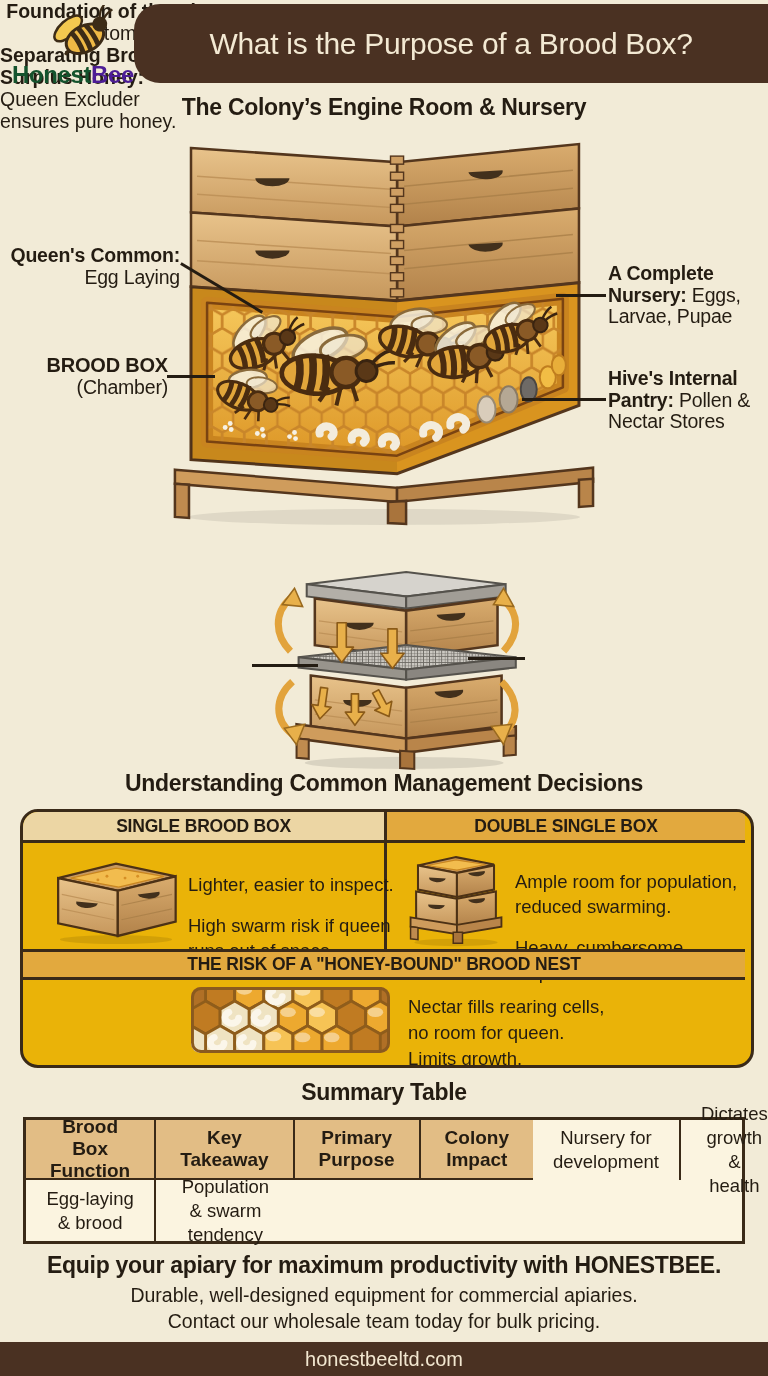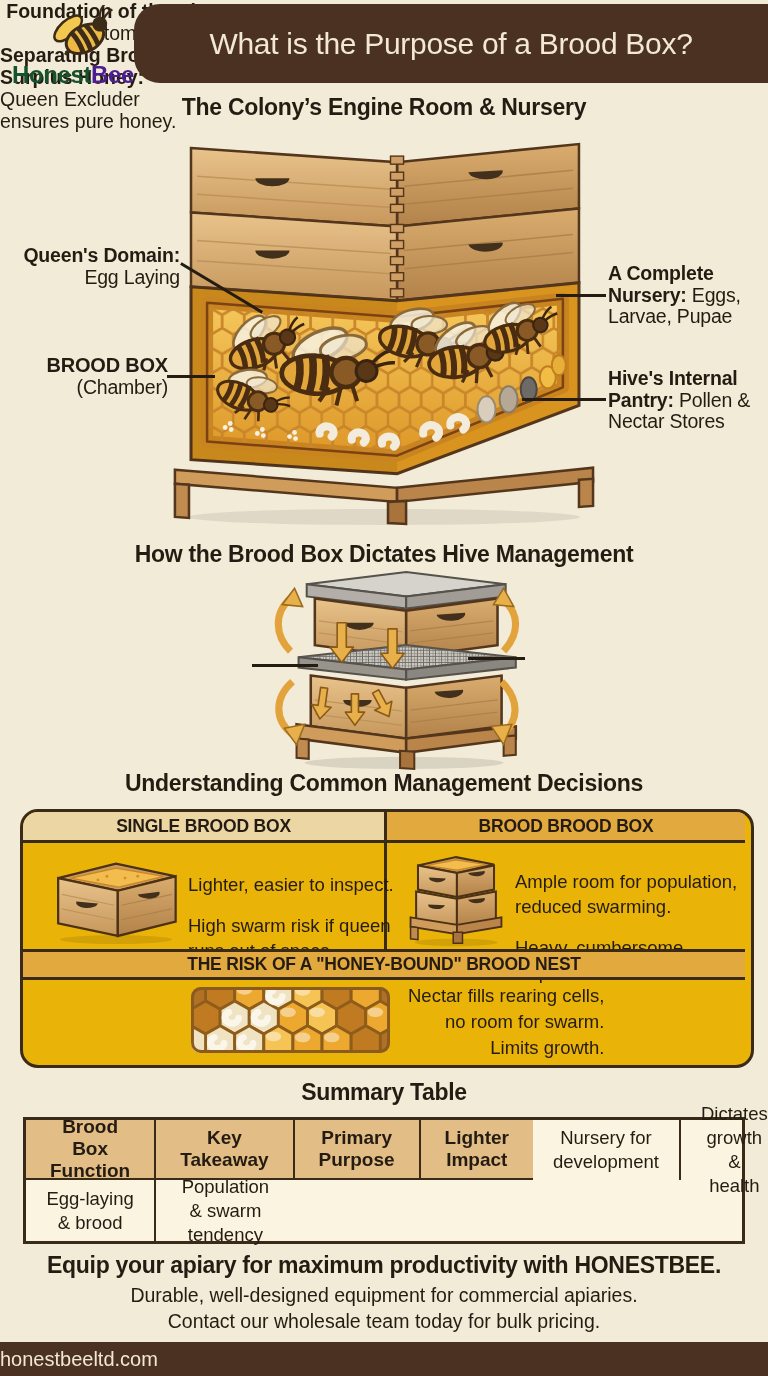--- a/index.html
+++ b/index.html
@@ -53,37 +53,37 @@
   #single-icon{position:absolute;left:18px;top:8px;width:150px;height:94px;}
   #single-text{position:absolute;left:165px;top:13px;width:214px;font-size:18.5px;line-height:25px;}
   #double-icon{position:absolute;left:382px;top:3px;width:102px;height:102px;}
   #double-text{position:absolute;left:492px;top:10px;width:232px;font-size:18.5px;line-height:25px;}
   .pt{margin:16px 0 6px 0;}
   #dec-risk-hdr{position:absolute;left:0;top:137px;width:722px;height:25px;background:#e2a93e;
     border-top:3px solid #3a2a18;border-bottom:3px solid #3a2a18;display:flex;align-items:center;
     justify-content:center;font-weight:700;font-size:17.5px;letter-spacing:-0.2px;}
   #dec-body2{position:absolute;left:0;top:168px;width:722px;height:79px;}
   #comb-closeup{position:absolute;left:165px;top:7px;width:205px;height:66px;}
-  #risk-text{position:absolute;left:385px;top:3px;font-size:18.5px;line-height:26px;text-align:right;}
+  #risk-text{position:absolute;left:385px;top:14px;font-size:18.5px;line-height:26px;}
   
   #sum-title{top:1079px;font-size:23px;}
   #summary{position:absolute;left:23px;top:1117px;width:722px;border:3px solid #3a2a18;background:#fbf4e0;
     display:grid;grid-template-columns:repeat(6,1fr);grid-template-rows:60px 61px;box-sizing:border-box;}
   .sum-h{background:#e2bd85;border-right:2.5px solid #3a2a18;border-bottom:2.5px solid #3a2a18;
     display:flex;align-items:center;justify-content:center;text-align:center;font-weight:700;
     font-size:19px;line-height:22px;padding:0 24px;}
   .sum-c{border-right:2.5px solid #3a2a18;display:flex;align-items:center;justify-content:center;
     text-align:center;font-size:18.5px;line-height:24px;padding:0 20px;}
   .sum-h.last,.sum-c.last{border-right:none;}
   
   #cta1{top:1252px;font-size:23px;}
   #cta2{position:absolute;left:0;top:1284px;width:768px;text-align:center;font-size:19.5px;}
   #cta3{position:absolute;left:0;top:1310px;width:768px;text-align:center;font-size:19.5px;}
   #footbar{position:absolute;left:0;top:1342px;width:768px;height:34px;background:#4a3122;
-    color:#f2e7d0;font-size:20px;display:flex;align-items:center;}
+    color:#f2e7d0;font-size:20px;display:flex;align-items:center;justify-content:center;}
 </style>
 </head>
 <body>
 
 <div id="canvas">
 
   <svg id="logo-bee" class="abs" viewBox="0 0 106 58">
     <g transform="translate(56,32) rotate(-28)">
       <ellipse cx="-10" cy="-15" rx="17" ry="8" fill="#f3c84f" stroke="#3c2b16" stroke-width="2.5" transform="rotate(-14 -10 -15)"></ellipse>
       <ellipse cx="0" cy="2" rx="20" ry="13" fill="#eeb845" stroke="#3c2b16" stroke-width="3"></ellipse>
@@ -204,39 +204,38 @@
     </g>
 
     <polygon points="8,336 229,354 229,368 8,350" fill="#cf9c5c" stroke="#54361d" stroke-width="2.5"></polygon>
     <polygon points="229,354 424,334 424,348 229,368" fill="#b9854a" stroke="#54361d" stroke-width="2.5"></polygon>
     <polygon points="8,350 22,351 22,384 8,383" fill="#c08b4f" stroke="#54361d" stroke-width="2.5"></polygon>
     <polygon points="220,368 238,367 238,390 220,389" fill="#a9743c" stroke="#54361d" stroke-width="2.5"></polygon>
     <polygon points="410,346 424,345 424,372 410,373" fill="#b9854a" stroke="#54361d" stroke-width="2.5"></polygon>
   </svg>
 
   <div id="co-queens" class="co">
-    <b class="blk">Queen's Domain:</b>
+    <b class="blk">Queen's Common:</b>
     <span class="blk">Egg Laying</span>
   </div>
   <div id="co-brood" class="co">
     <b class="blk">BROOD BOX</b>
     <span class="blk">(Chamber)</span>
   </div>
   <div id="co-nursery" class="co">
     <b>A Complete Nursery:</b><span> Eggs, Larvae, Pupae</span>
   </div>
   <div id="co-pantry" class="co">
     <b>Hive's Internal Pantry:</b><span> Pollen &amp; Nectar Stores</span>
   </div>
   <div id="line-queens" class="lead"></div>
   <div id="line-brood" class="lead"></div>
   <div id="line-nursery" class="lead"></div>
   <div id="line-pantry" class="lead"></div>
 
-  <div id="mgmt-title" class="title">How the Brood Box Dictates Hive Management</div>
   <svg id="mgmt-svg" class="abs" viewBox="0 0 260 200">
     <defs>
       <linearGradient id="woodL2" x1="0" y1="0" x2="0" y2="1">
         <stop offset="0" stop-color="#e8c38b"></stop>
           <stop offset="1" stop-color="#c6975c"></stop>
       </linearGradient>
       <linearGradient id="woodR2" x1="0" y1="0" x2="0" y2="1">
         <stop offset="0" stop-color="#d9ac6e"></stop>
           <stop offset="1" stop-color="#b2824a"></stop>
       </linearGradient>
@@ -302,21 +301,21 @@
   <div id="lbl-separating">
     <b class="blk">Separating Brood from Surplus Honey:</b>
     <span class="sep-text">Queen Excluder ensures pure honey.</span>
   </div>
   <div id="line-foundation" class="lead"></div>
   <div id="line-separating" class="lead"></div>
 
   <div id="dec-title" class="title">Understanding Common Management Decisions</div>
   <div id="decisions">
     <div id="dec-hdr-single" class="dec-hdr">SINGLE BROOD BOX</div>
-    <div id="dec-hdr-double" class="dec-hdr">BROOD BROOD BOX</div>
+    <div id="dec-hdr-double" class="dec-hdr">DOUBLE SINGLE BOX</div>
     <div id="dec-divider"></div>
     <div id="dec-body1">
       <svg id="single-icon" viewBox="0 0 160 104">
         <ellipse cx="80" cy="98" rx="62" ry="5" fill="rgba(0,0,0,0.1)"></ellipse>
         <polygon points="16,30 80,14 146,28 82,44" fill="#c9995d" stroke="#4c3115" stroke-width="2.5"></polygon>
         <polygon points="30,30 80,19 133,28 83,40" fill="#f2bc4e" stroke="#c9861f" stroke-width="1.5"></polygon>
         <circle cx="70" cy="28" r="1.6" fill="#d68f25"></circle>
           <circle cx="90" cy="30" r="1.6" fill="#d68f25"></circle>
         <circle cx="60" cy="32" r="1.6" fill="#d68f25"></circle>
           <circle cx="104" cy="28" r="1.6" fill="#d68f25"></circle>
@@ -400,32 +399,32 @@
             <ellipse cx="190" cy="26" rx="8" ry="5"></ellipse>
               <ellipse cx="85" cy="51" rx="8" ry="5"></ellipse>
             <ellipse cx="115" cy="52" rx="8" ry="5"></ellipse>
               <ellipse cx="145" cy="52" rx="8" ry="5"></ellipse>
           </g>
         </g>
         <rect x="1.5" y="1.5" width="202" height="65" rx="9" fill="none" stroke="#8a5a1f" stroke-width="3"></rect>
       </svg>
       <div id="risk-text">
         <div>Nectar fills rearing cells,</div>
-        <div>no room for swarm.</div>
+        <div>no room for queen.</div>
         <div>Limits growth.</div>
       </div>
     </div>
   </div>
 
   <div id="sum-title" class="title">Summary Table</div>
   <div id="summary">
     <div class="sum-h">Brood Box Function</div>
     <div class="sum-h">Key Takeaway</div>
     <div class="sum-h">Primary Purpose</div>
-    <div class="sum-h last">Lighter Impact</div>
+    <div class="sum-h last">Colony Impact</div>
     <div class="sum-c">Nursery for development</div>
     <div class="sum-c">Dictates growth &amp; health</div>
     <div class="sum-c">Egg-laying &amp; brood</div>
     <div class="sum-c last">Population &amp; swarm tendency</div>
   </div>
 
   <div id="cta1" class="title">Equip your apiary for maximum productivity with HONESTBEE.</div>
   <div id="cta3">Contact our wholesale team today for bulk pricing.</div>
   <div id="cta2">Durable, well-designed equipment for commercial apiaries.</div>
 

